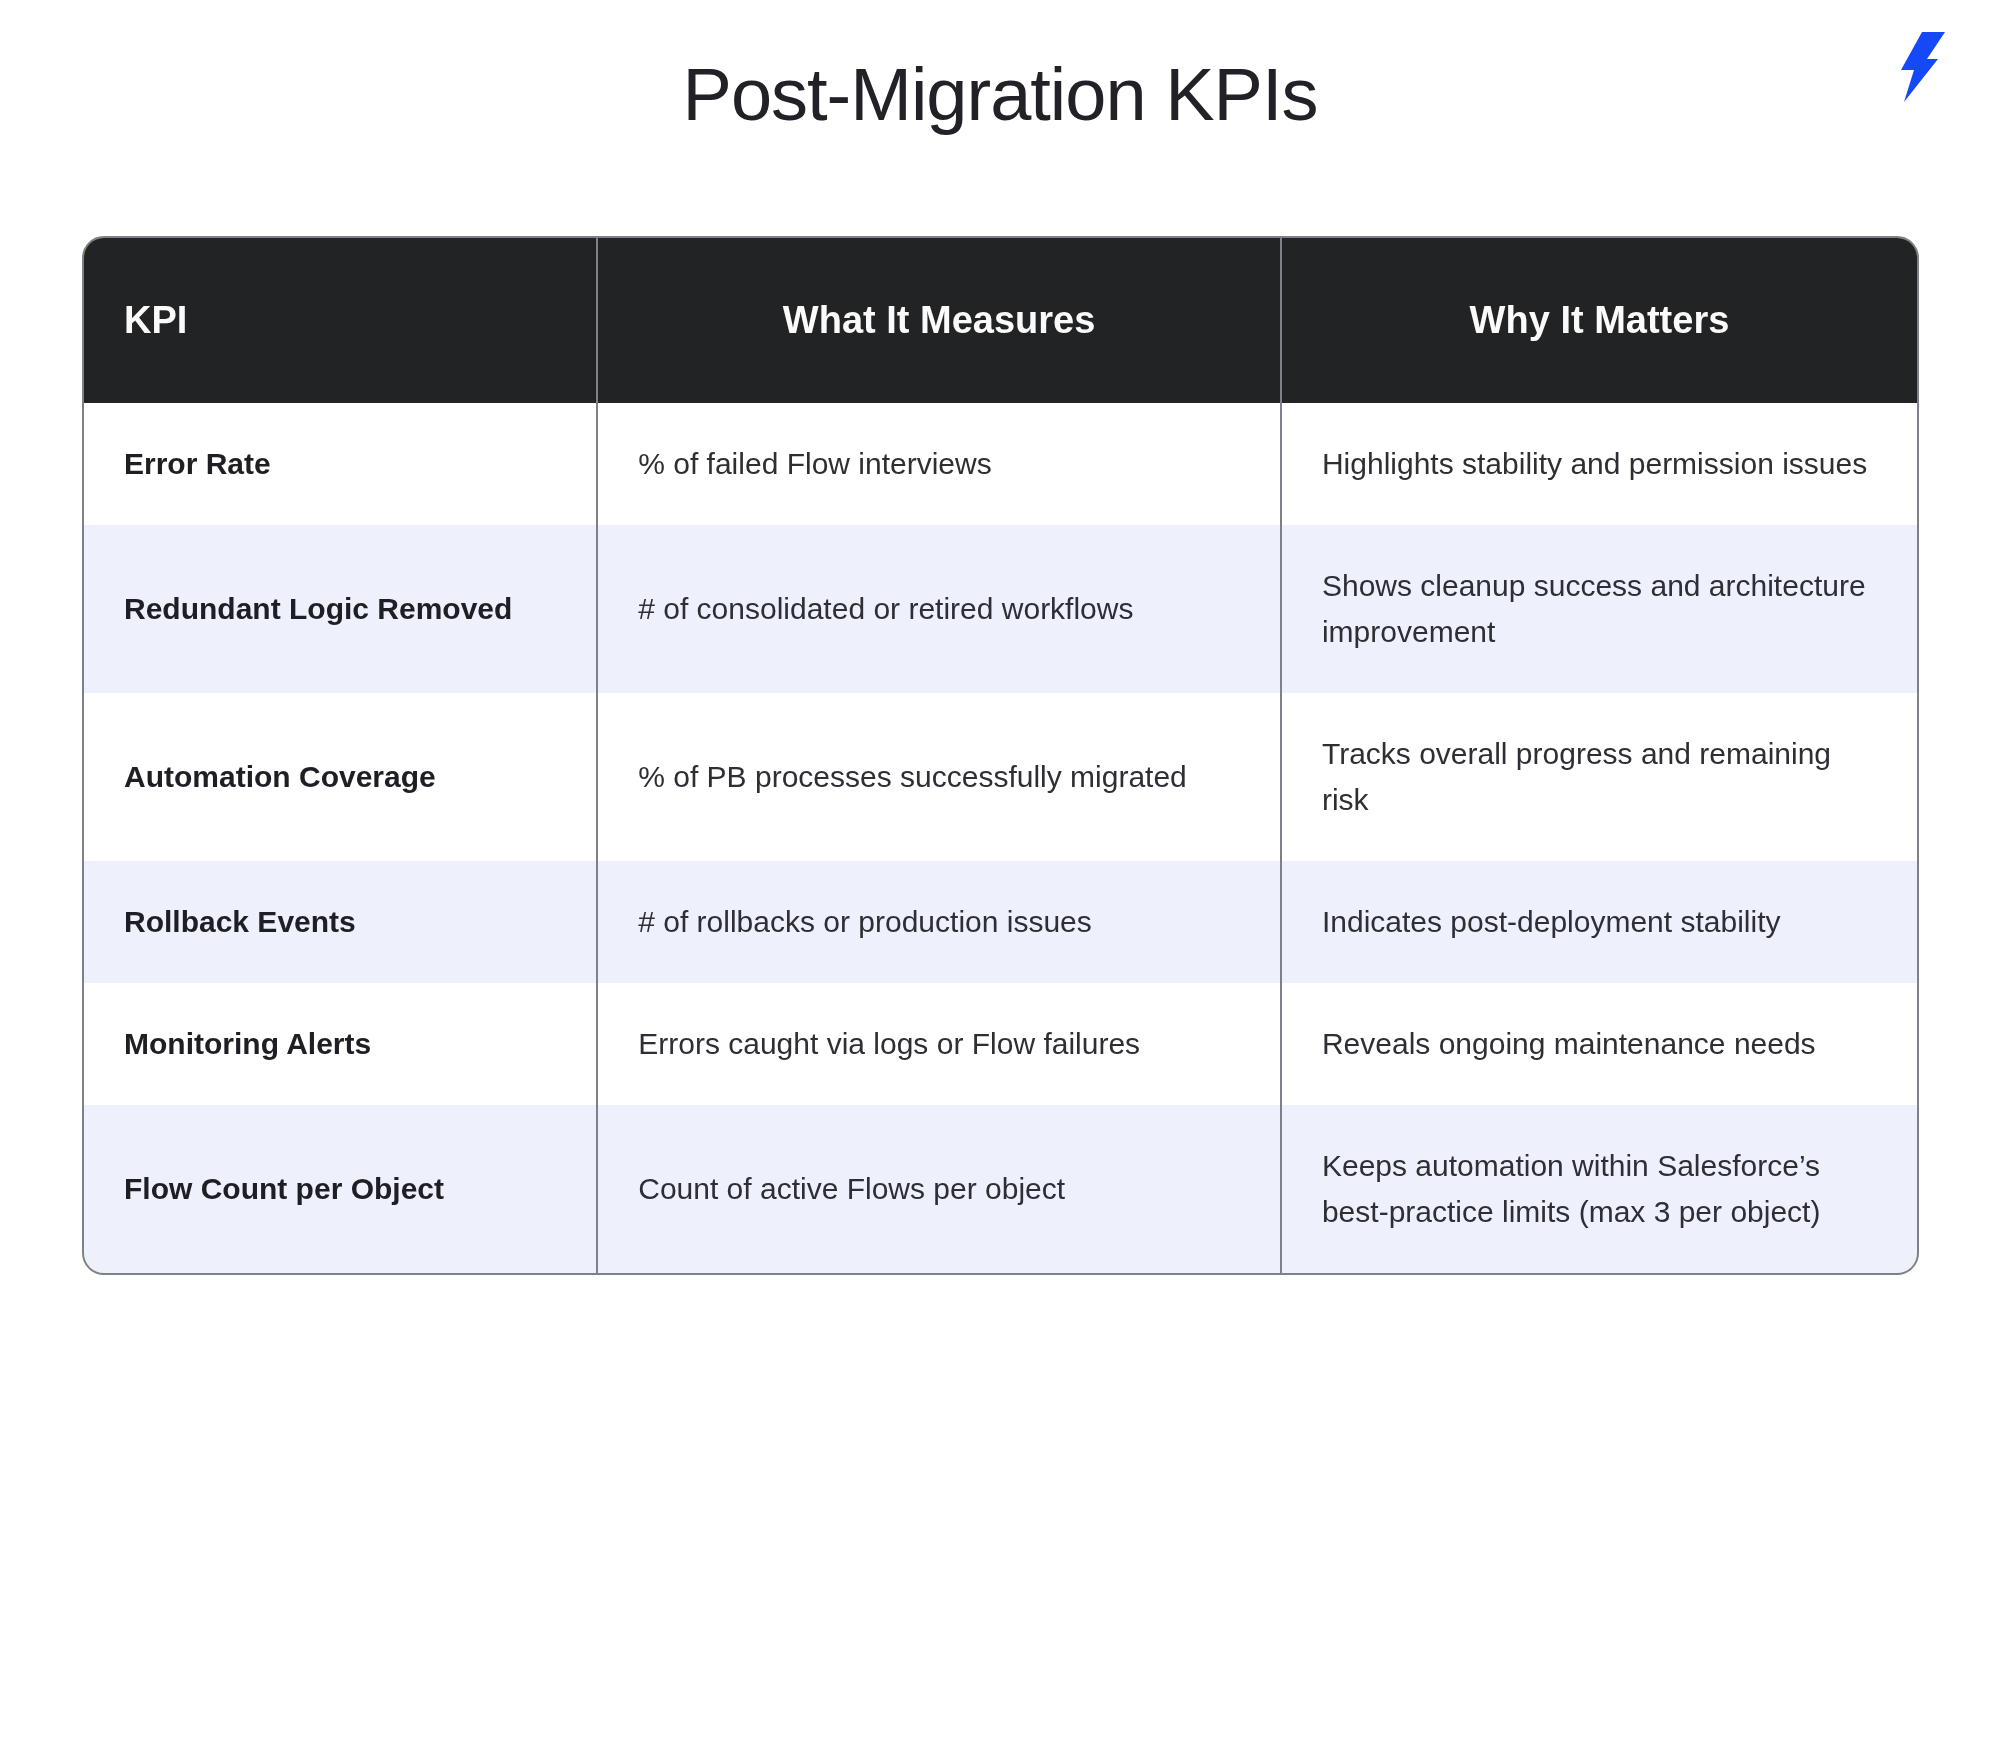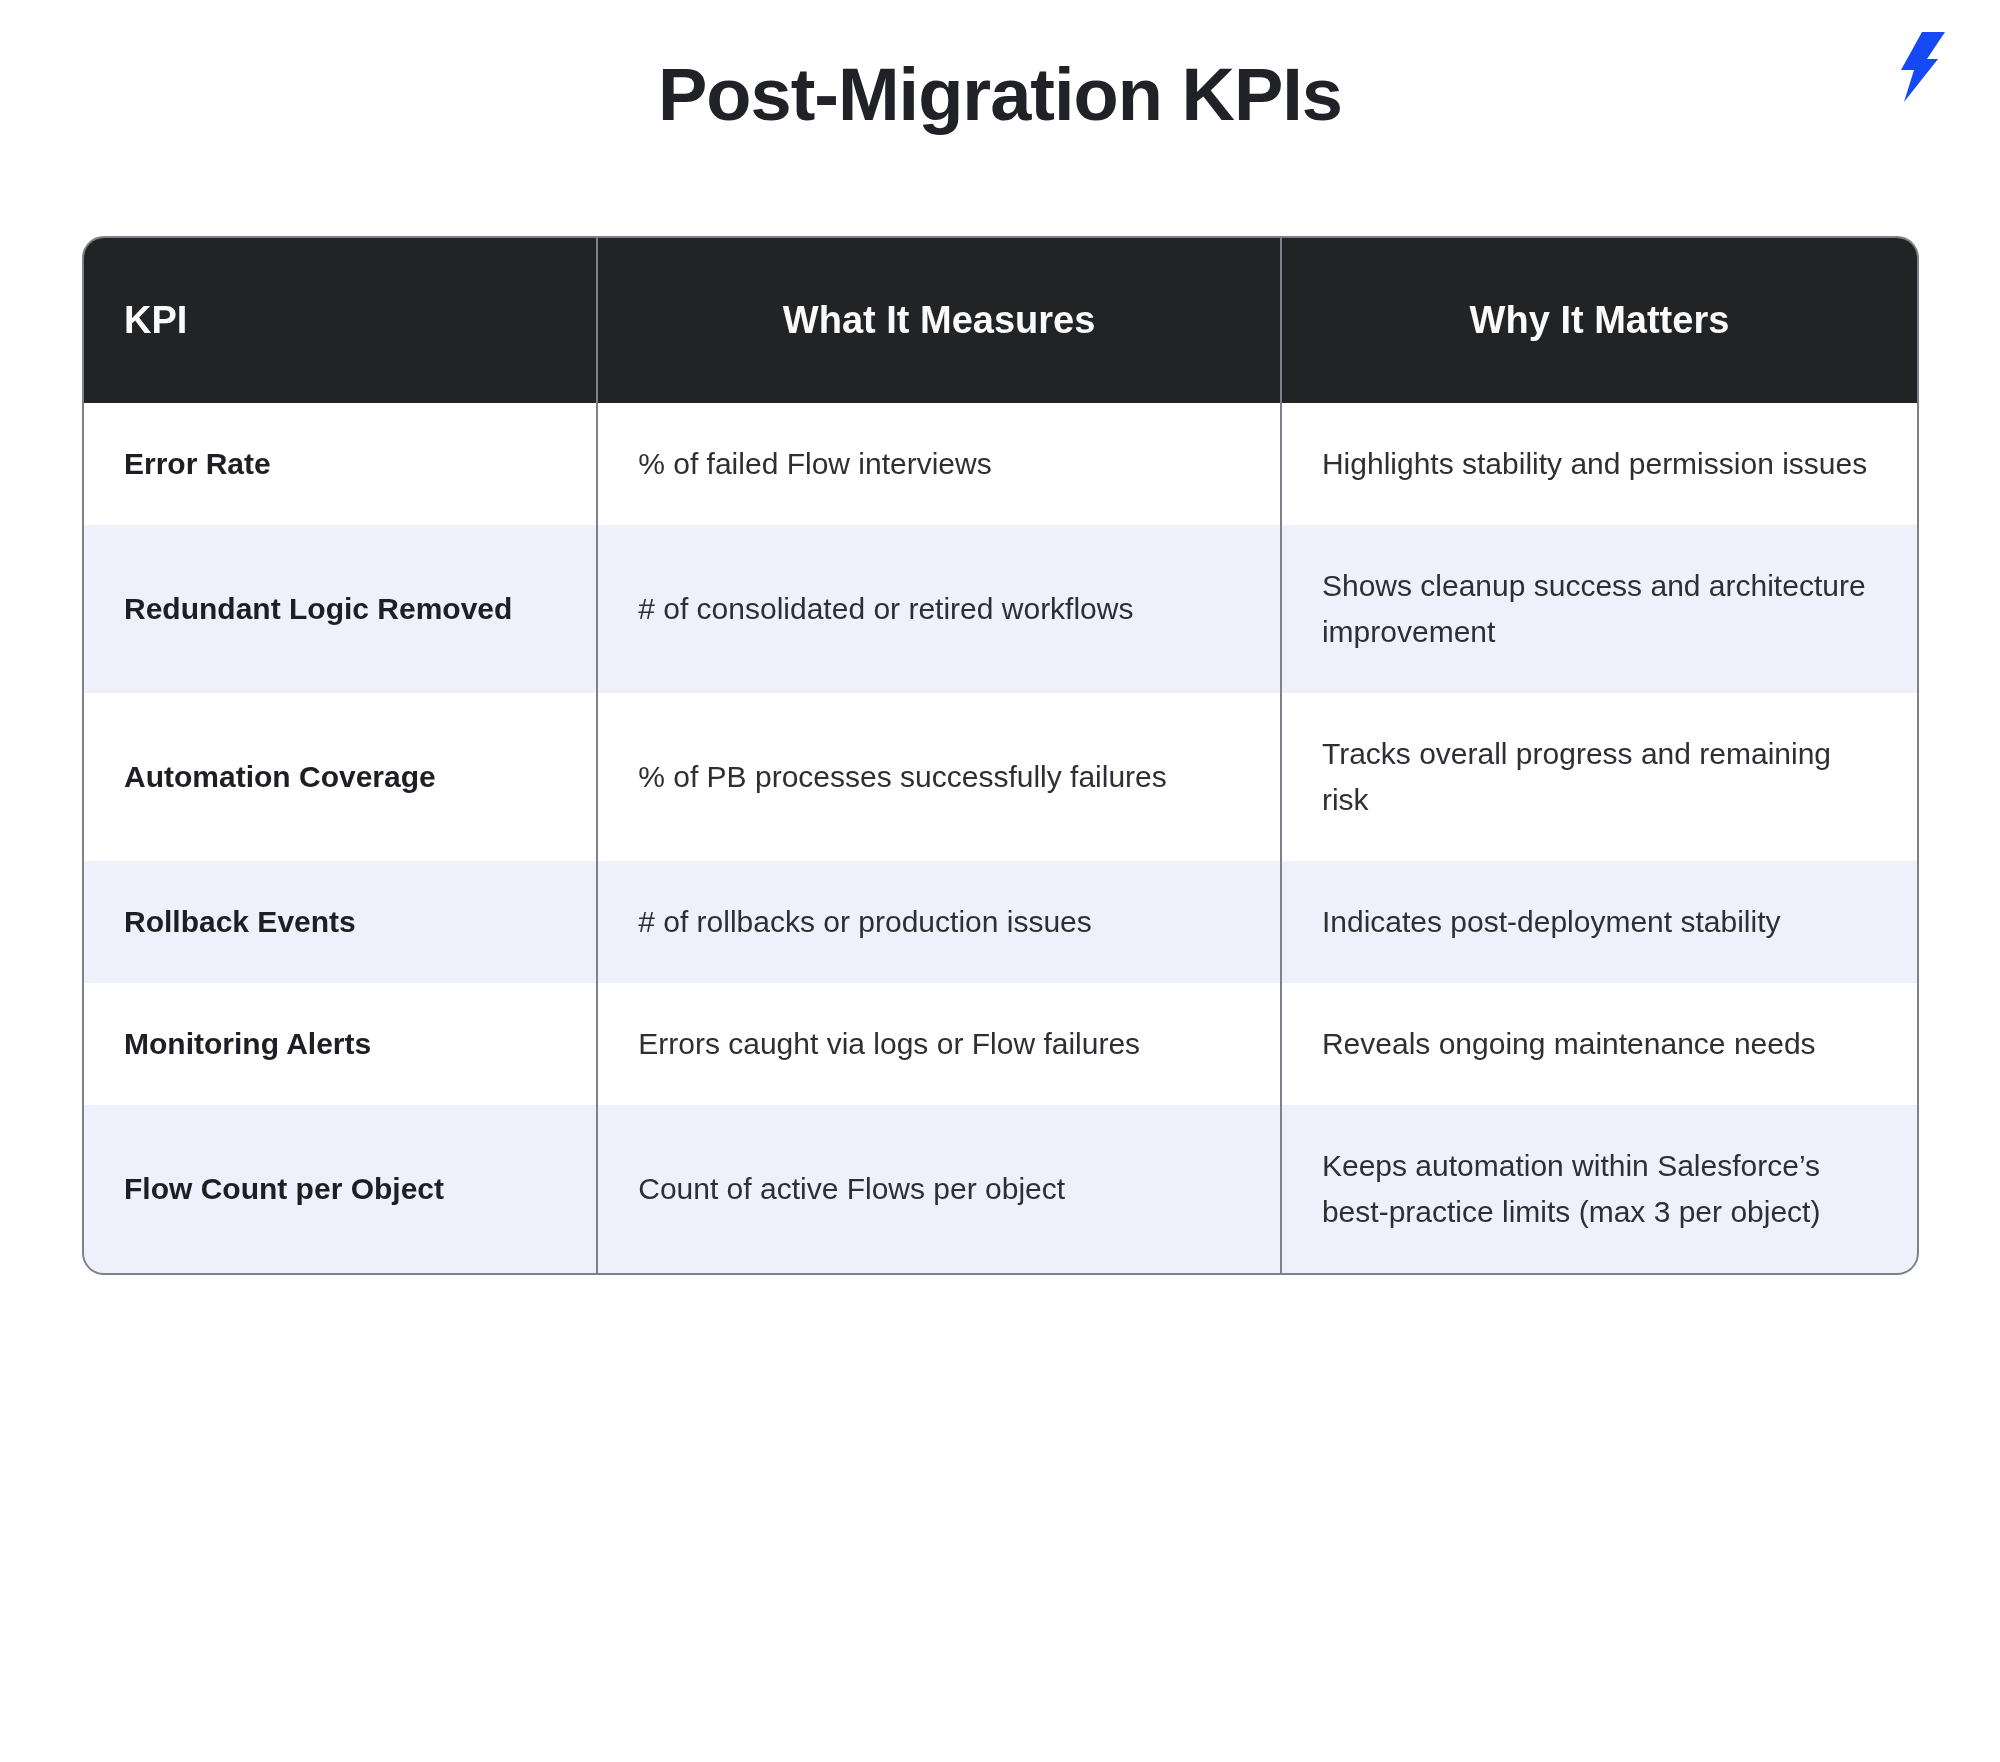--- a/index.html
+++ b/index.html
@@ -11,21 +11,21 @@
     font-family: "Liberation Sans", sans-serif;
     color: #2e2f35;
   }
   .page-title {
     position: absolute;
     top: 52px;
     left: 0;
     width: 100%;
     text-align: center;
     font-size: 74px;
-    font-weight: 700;
+    font-weight: 400;
     letter-spacing: -1px;
     color: #212227;
   }
   .logo {
     position: absolute;
     top: 32px;
     left: 1889px;
     width: 58px;
     height: 70px;
   }
@@ -123,21 +123,21 @@
     <td class="c3">
       <div class="cellwrap-3">Shows cleanup success and architecture improvement</div>
     </td>
   </tr>
 
   <tr>
     <td class="c1">
       <div>Automation Coverage</div>
     </td>
     <td class="c2">
-      <div class="cellwrap-2">% of PB processes successfully failures</div>
+      <div class="cellwrap-2">% of PB processes successfully migrated</div>
     </td>
     <td class="c3">
       <div class="cellwrap-3">Tracks overall progress and remaining risk</div>
     </td>
   </tr>
 
 
   <tr>
     <td class="c1">
       <div>Rollback Events</div>

